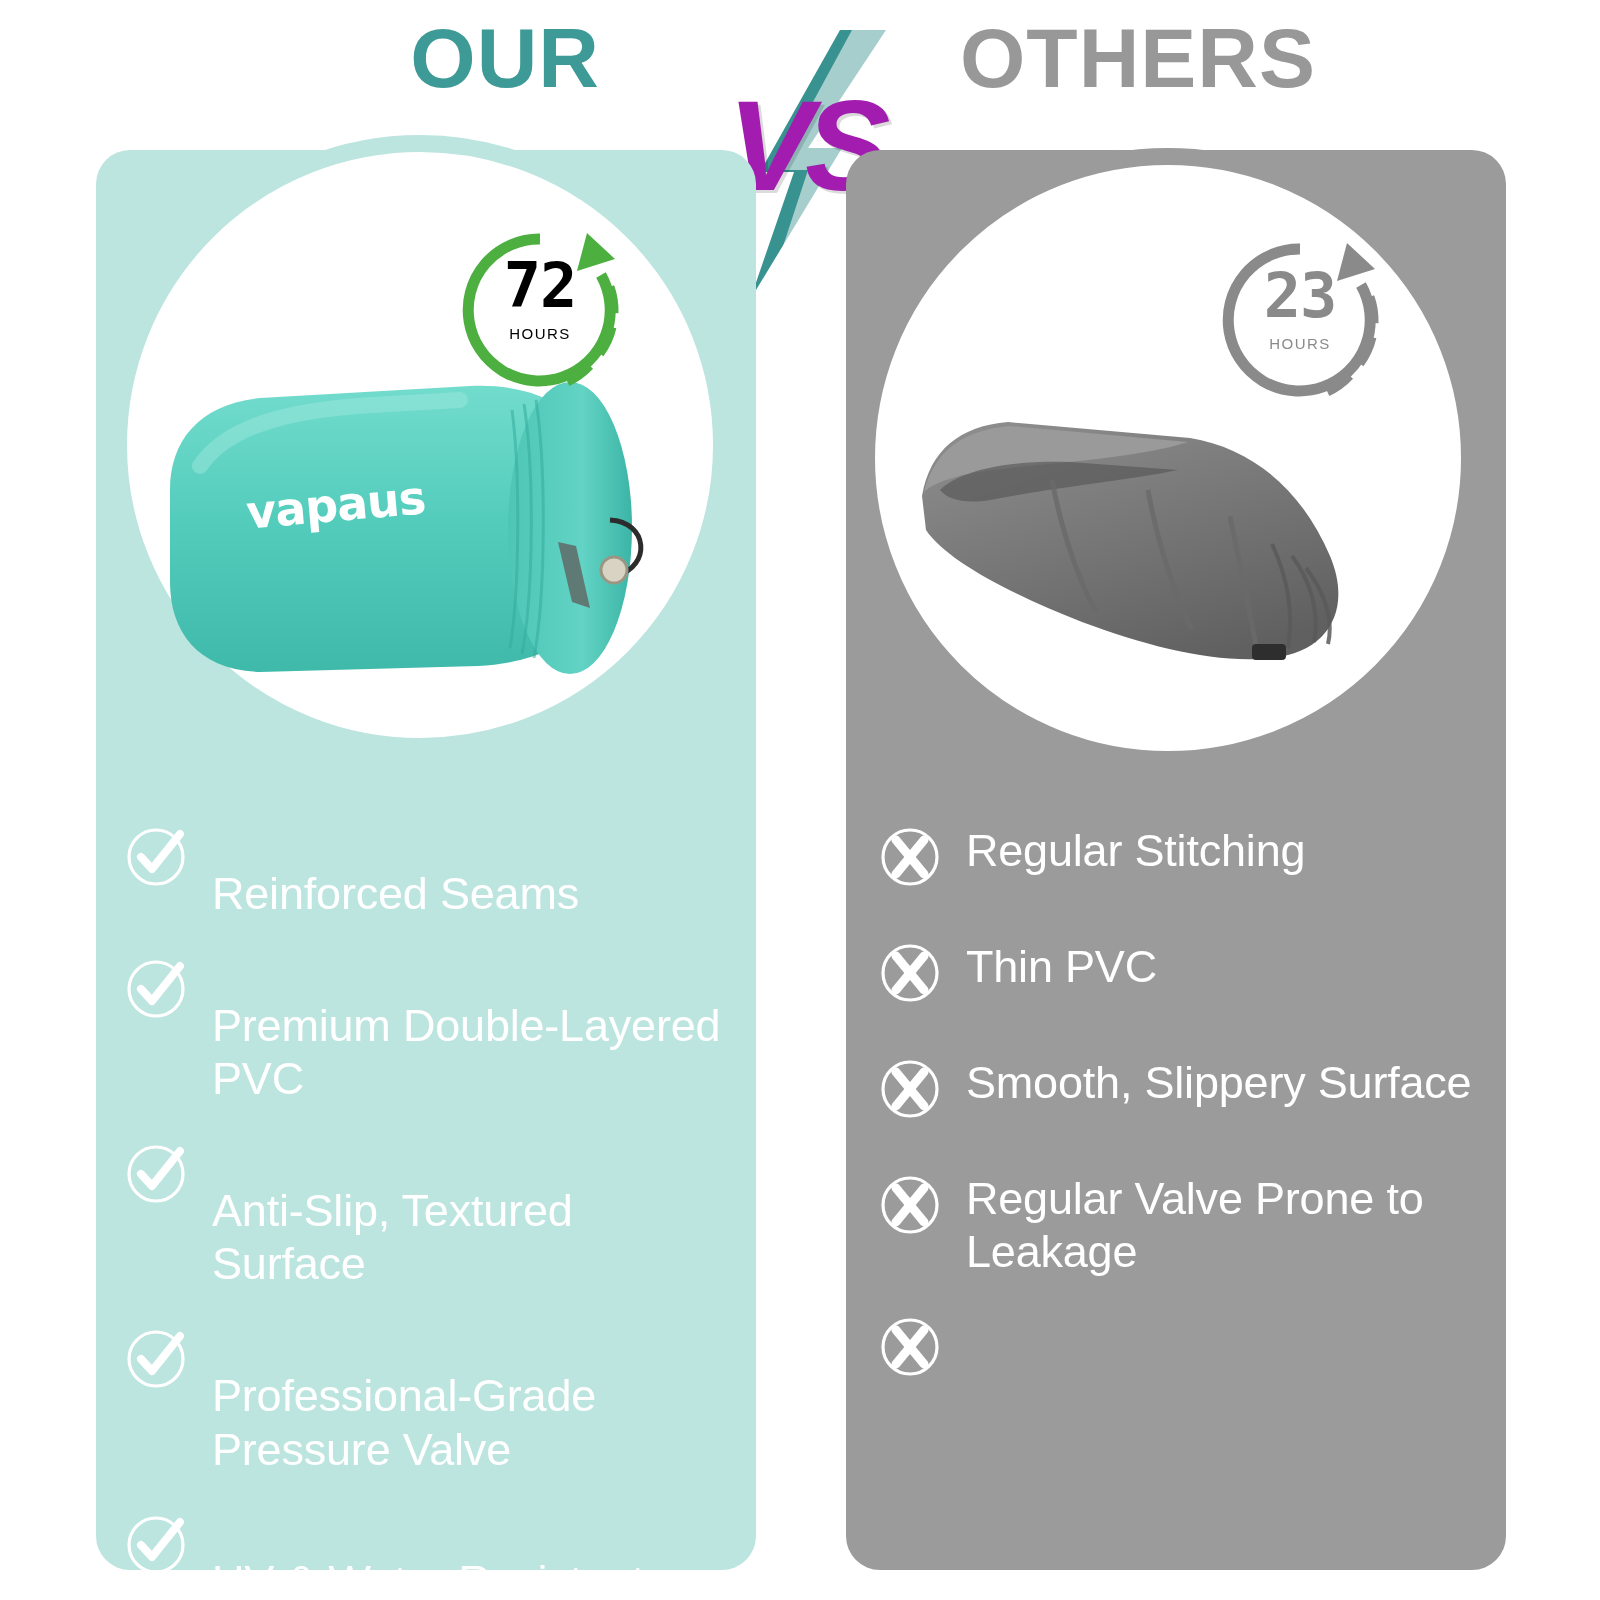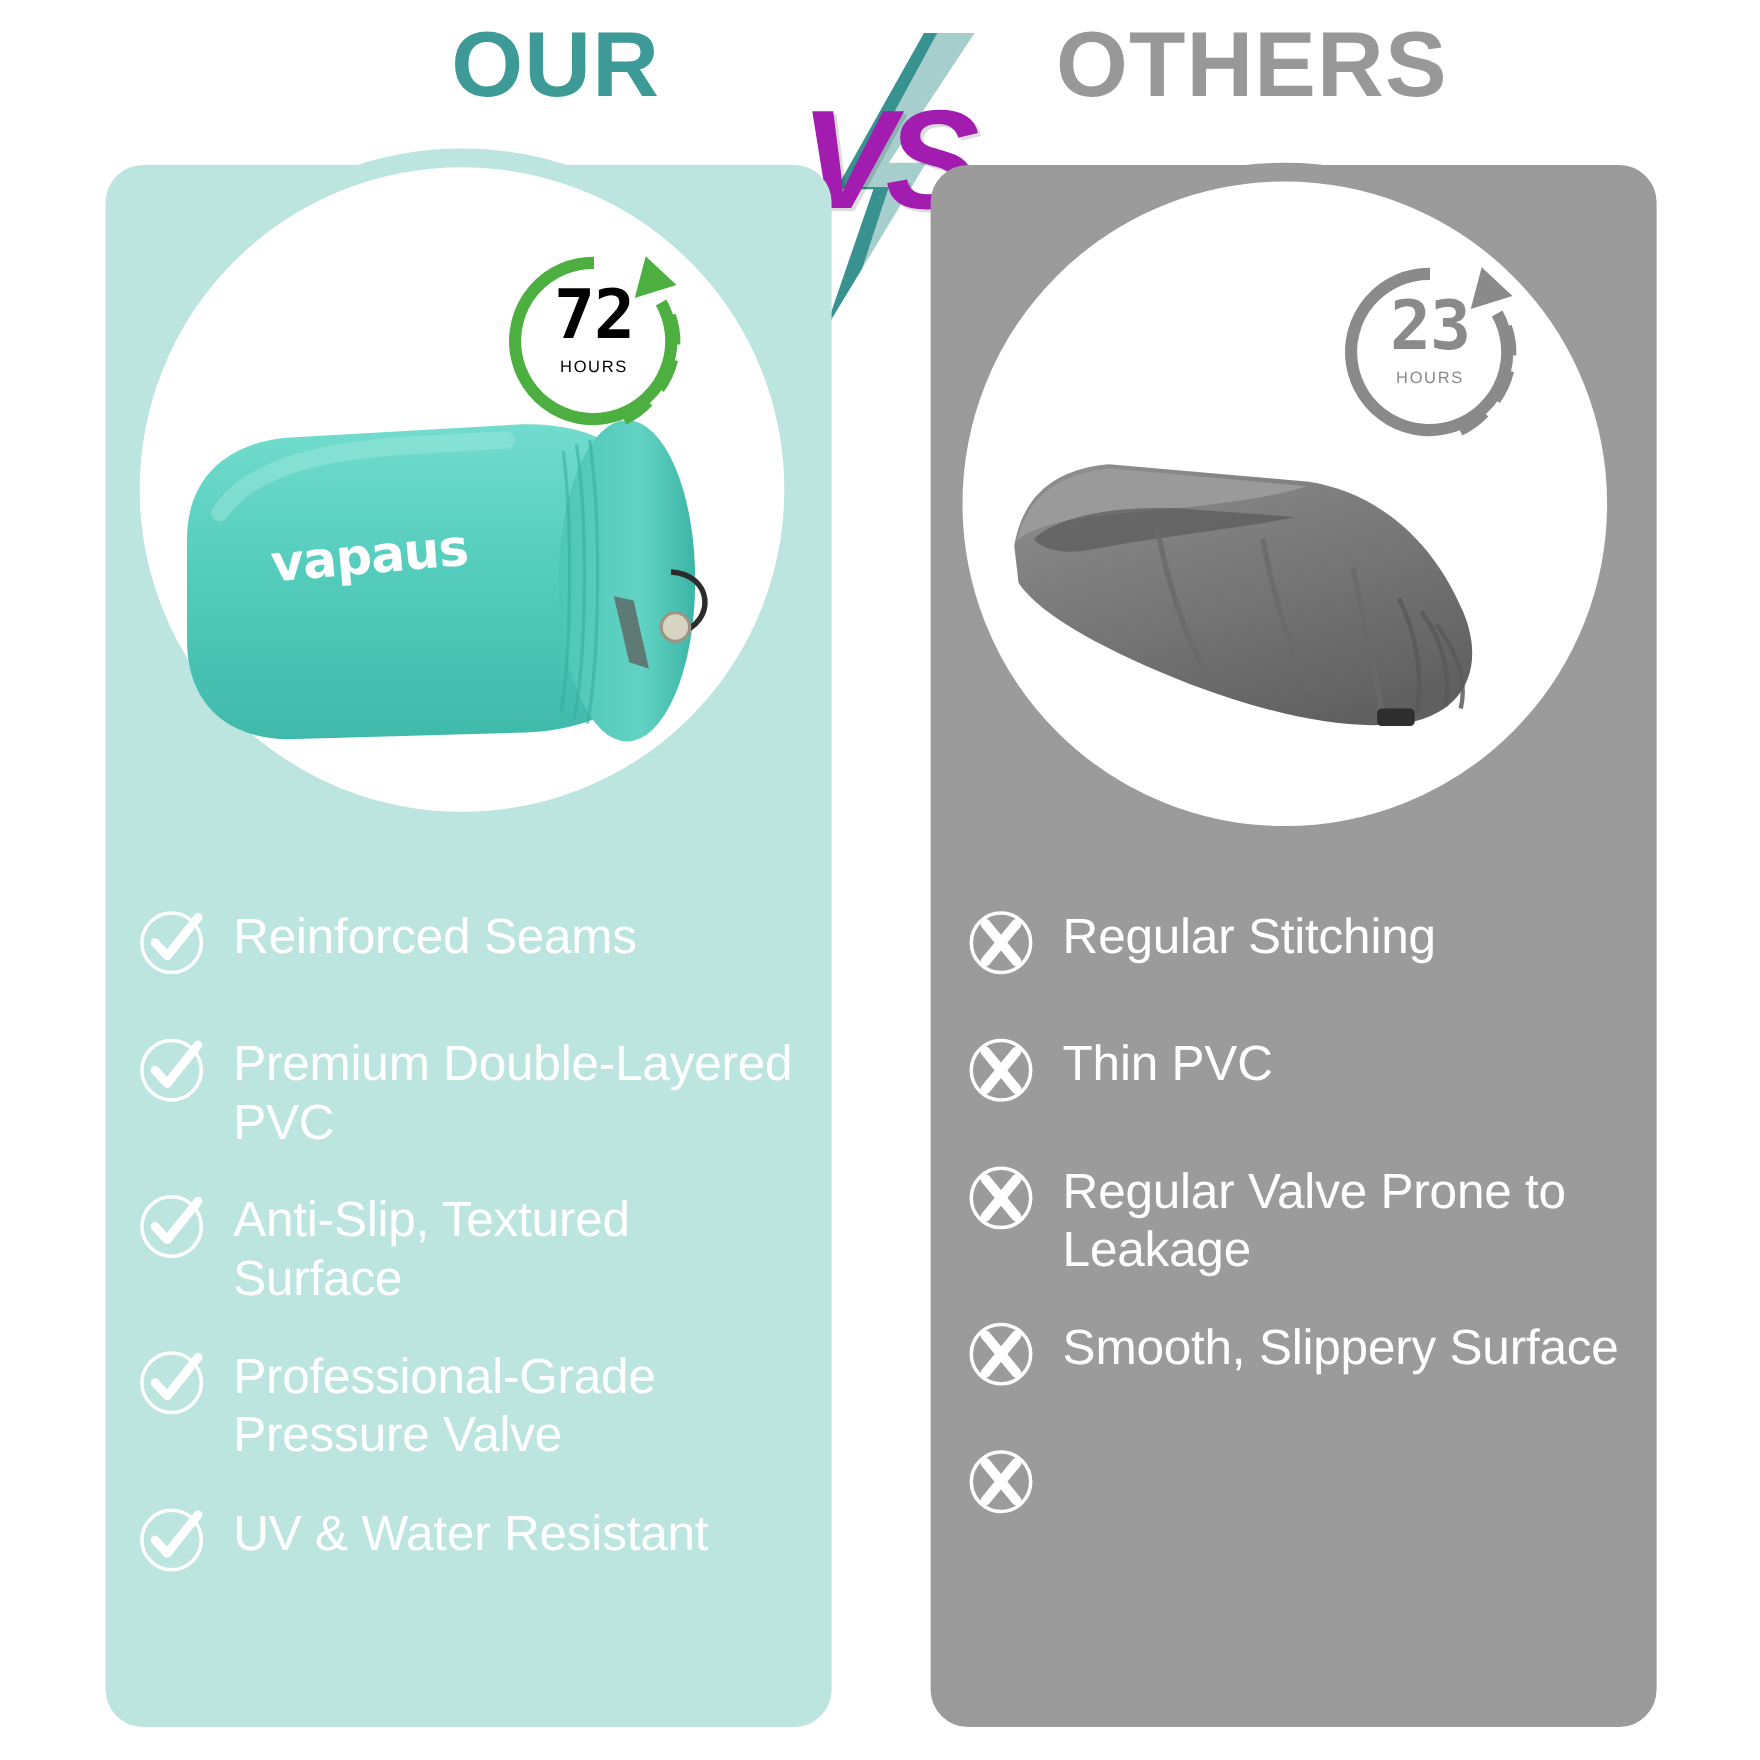--- a/index.html
+++ b/index.html
@@ -120,21 +120,21 @@
     margin-right:24px;
     margin-top:2px;
   }
   .feature-label {
     color:#ffffff;
     font-size:45px;
     line-height:1.18;
     font-weight:normal;
     padding-top:2px;
   }
-  #list-our .feature-label  { letter-spacing:-0.2px; }
+  #list-our .feature-label  { letter-spacing:-0.2px;margin-top:43px; }
   #list-others .feature-label { letter-spacing:-0.2px; }
 </style>
 </head>
 <body>
 
 <div class="heading" id="heading-our">OUR</div>
 
 <div class="heading" id="heading-others">OTHERS</div>
 
 <div id="vs-badge">
@@ -309,33 +309,33 @@
     </svg>
     <div class="feature-label">Thin PVC</div>
   </div>
 
   <div class="feature-row">
     <svg class="feature-icon" viewBox="0 0 64 64">
       <circle cx="32" cy="33" r="27" fill="none" stroke="#ffffff" stroke-width="3.2"></circle>
       <path d="M18,16 L46,50" stroke="#ffffff" stroke-width="9" stroke-linecap="round"></path>
       <path d="M46,16 L18,50" stroke="#ffffff" stroke-width="9" stroke-linecap="round"></path>
     </svg>
+    <div class="feature-label">Smooth, Slippery Surface</div>
+  </div>
+
+  <div class="feature-row">
+    <svg class="feature-icon" viewBox="0 0 64 64">
+      <circle cx="32" cy="33" r="27" fill="none" stroke="#ffffff" stroke-width="3.2"></circle>
+      <path d="M18,16 L46,50" stroke="#ffffff" stroke-width="9" stroke-linecap="round"></path>
+      <path d="M46,16 L18,50" stroke="#ffffff" stroke-width="9" stroke-linecap="round"></path>
+    </svg>
     <div class="feature-label">Regular Valve Prone to Leakage</div>
   </div>
 
   <div class="feature-row">
     <svg class="feature-icon" viewBox="0 0 64 64">
       <circle cx="32" cy="33" r="27" fill="none" stroke="#ffffff" stroke-width="3.2"></circle>
       <path d="M18,16 L46,50" stroke="#ffffff" stroke-width="9" stroke-linecap="round"></path>
       <path d="M46,16 L18,50" stroke="#ffffff" stroke-width="9" stroke-linecap="round"></path>
     </svg>
-    <div class="feature-label">Smooth, Slippery Surface</div>
-  </div>
-
-  <div class="feature-row">
-    <svg class="feature-icon" viewBox="0 0 64 64">
-      <circle cx="32" cy="33" r="27" fill="none" stroke="#ffffff" stroke-width="3.2"></circle>
-      <path d="M18,16 L46,50" stroke="#ffffff" stroke-width="9" stroke-linecap="round"></path>
-      <path d="M46,16 L18,50" stroke="#ffffff" stroke-width="9" stroke-linecap="round"></path>
-    </svg>
   </div>
 
 </div>
 
 </body></html>

